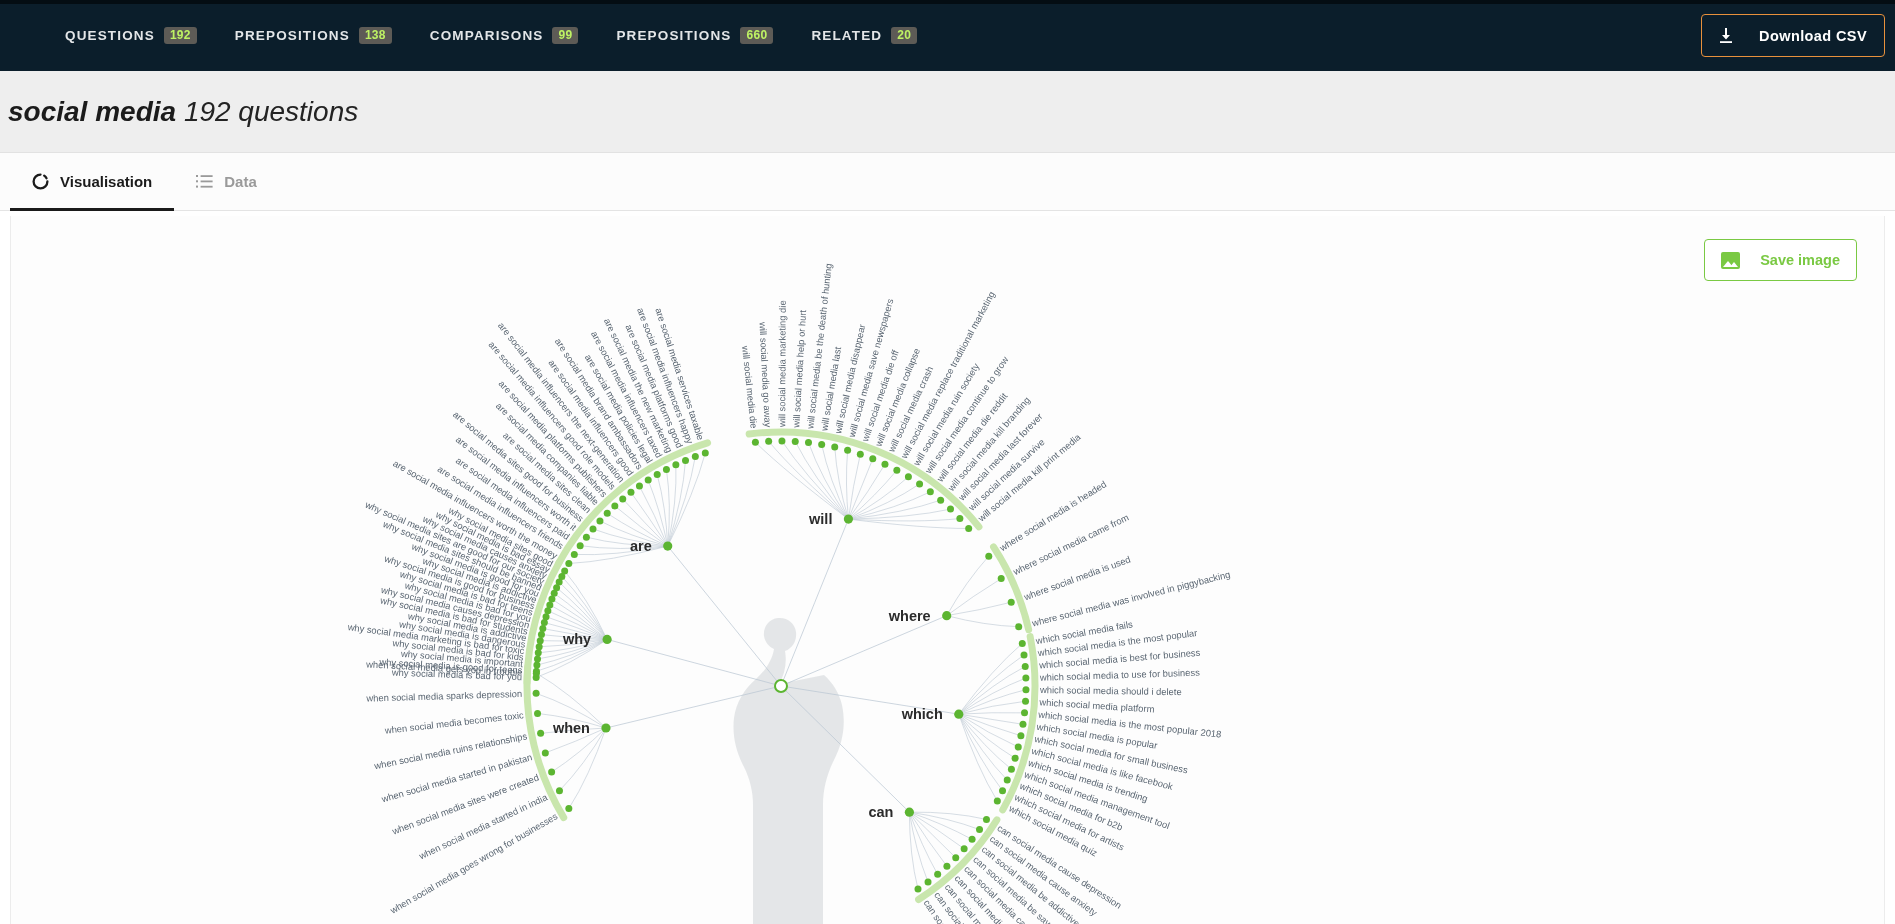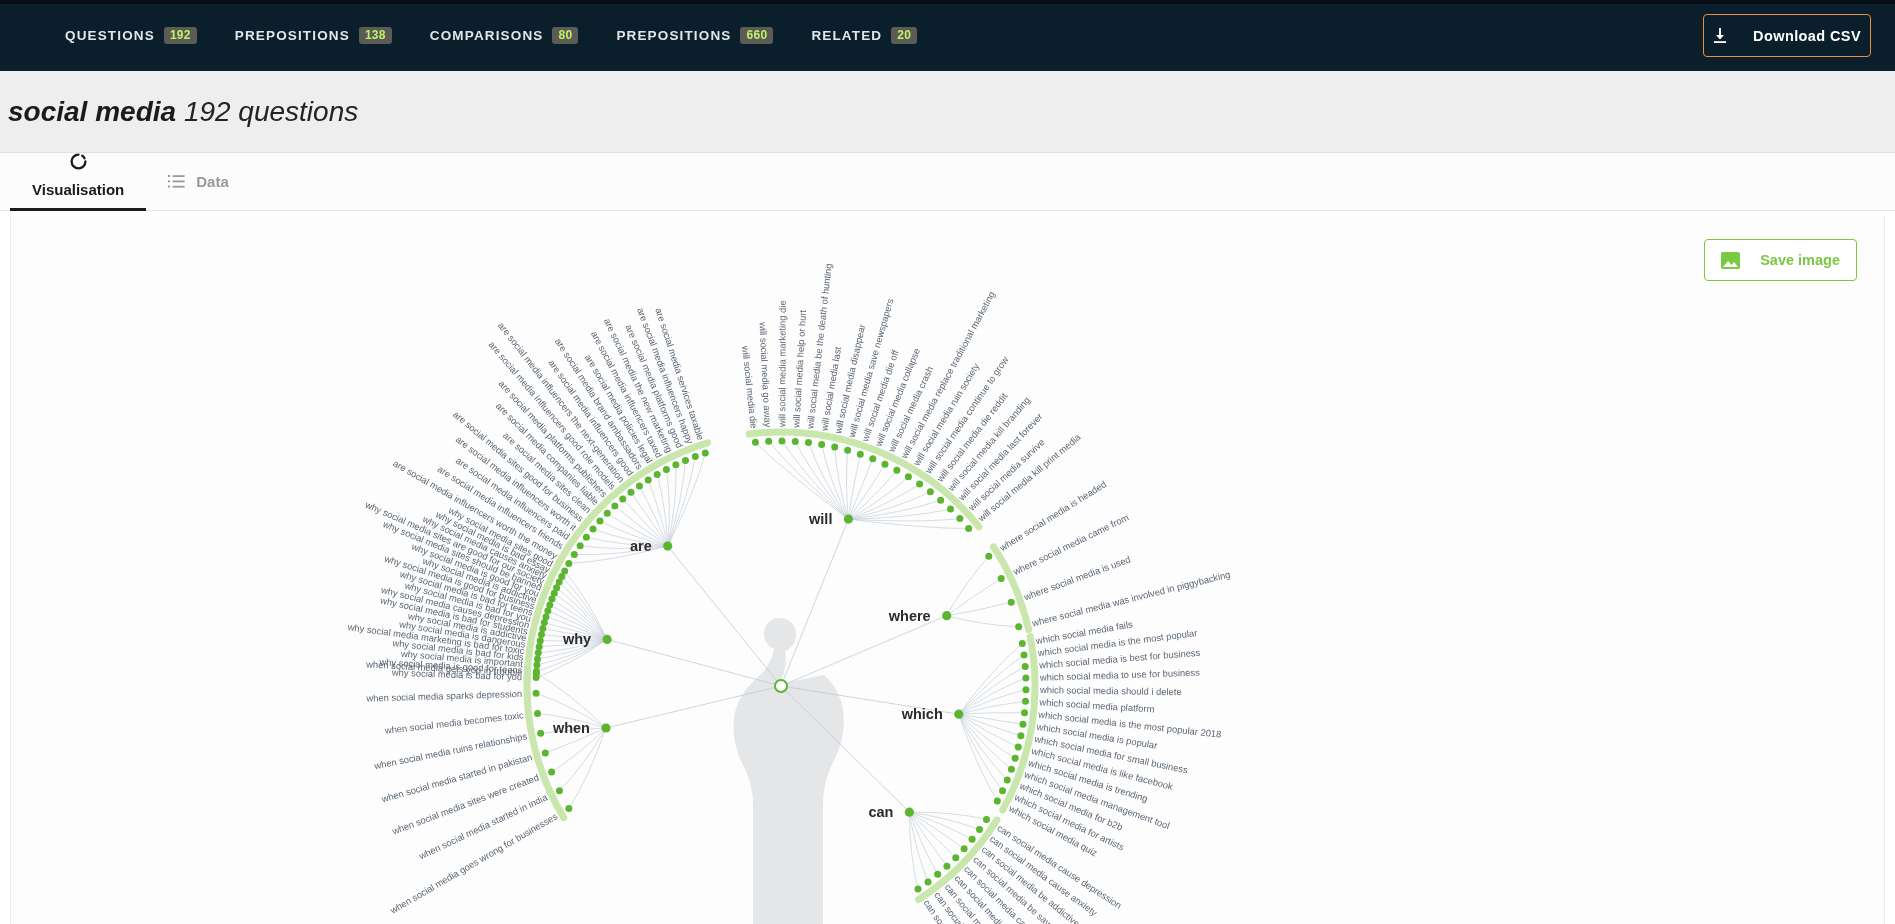--- a/index.html
+++ b/index.html
@@ -60,24 +60,24 @@
     font-size:12px;
     font-weight:700;
     border-radius:3px;
     padding:2px 6px 3px 6px;
     line-height:1;
     letter-spacing:.3px;
   }
 
   #csvbtn {
     position:absolute;
-    right:24px; top:14px;
+    right:10px; top:14px;
     height:43px;
     display:flex; align-items:center; gap:26px;
-    padding:0 9px;
+    padding:0 17px;
     border:1.6px solid #e8913c;
     border-radius:4px;
     background:transparent;
     cursor:pointer;
   }
   #csvbtn .lbl {
     color:#ffffff; font-size:14.5px; font-weight:700; letter-spacing:.4px;
     white-space:nowrap;
   }
   .dl-icon { width:14px; height:16px; display:block; }
@@ -106,21 +106,21 @@
   }
   .tab {
     display:flex; align-items:center; gap:11px;
     padding:0 22px;
     cursor:pointer;
     position:relative;
     color:#9a9a9a;
     font-size:15px;
     font-weight:700;
   }
-  .tab.active { color:#1b1b1b;flex-direction:column; }
+  .tab.active { color:#1b1b1b; }
   .tab.active:after {
     content:""; position:absolute; left:0; right:0; bottom:-1px; height:3px;
     background:#1b1b1b;
   }
   .tab svg { display:block; }
 
   
   #canvas {
     position:absolute;
     left:10px; top:216px;
@@ -177,21 +177,21 @@
     <div class="navitem">
       <span class="lbl">QUESTIONS</span>
       <span class="badge">192</span>
     </div>
     <div class="navitem">
       <span class="lbl">PREPOSITIONS</span>
       <span class="badge">138</span>
     </div>
     <div class="navitem">
       <span class="lbl">COMPARISONS</span>
-      <span class="badge">80</span>
+      <span class="badge">99</span>
     </div>
     <div class="navitem">
       <span class="lbl">PREPOSITIONS</span>
       <span class="badge">660</span>
     </div>
     <div class="navitem">
       <span class="lbl">RELATED</span>
       <span class="badge">20</span>
     </div>
   </div>

